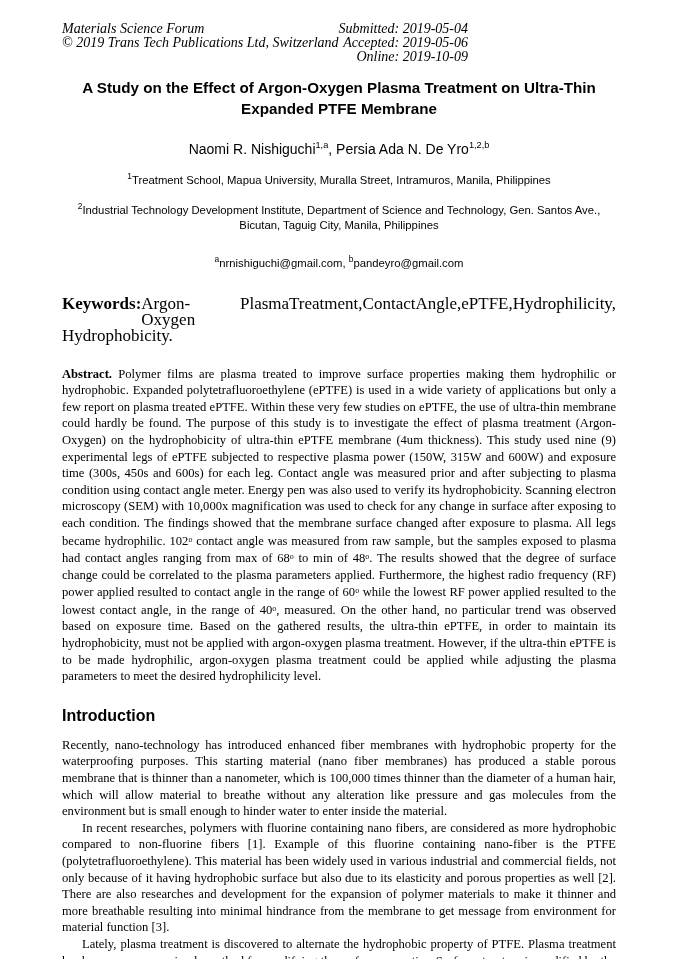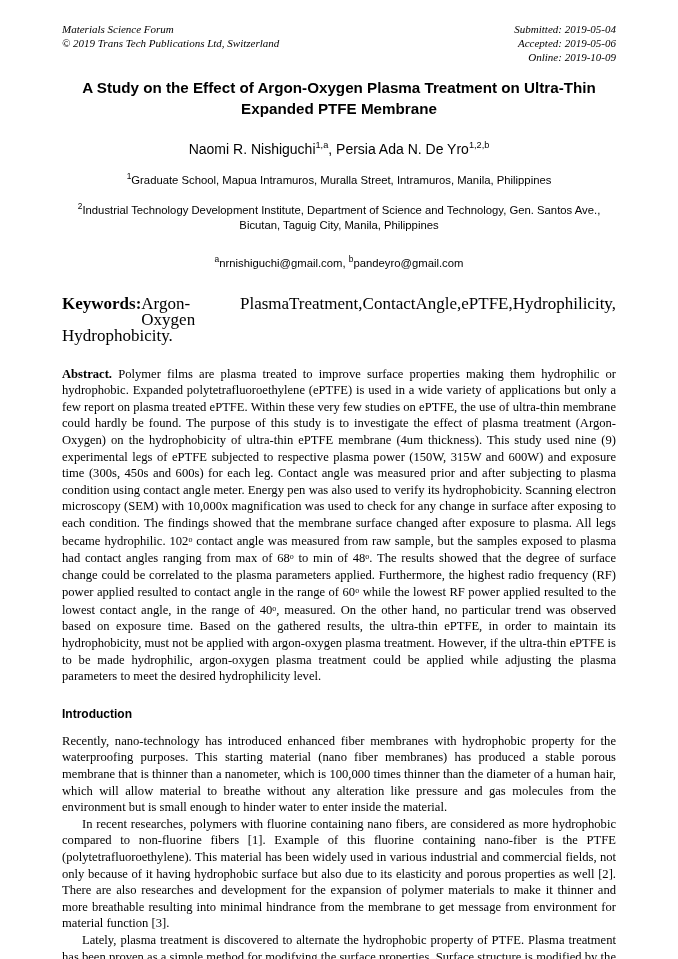--- a/index.html
+++ b/index.html
@@ -18,24 +18,24 @@
     position: relative;
     width: 678px;
     height: 959px;
     box-sizing: border-box;
     padding: 22px 62px 0 62px;
   }
 
   
   .header {
     display: flex;
-    justify-content: space-between;
+    justify-content: flex-start;
     align-items: flex-start;
     font-style: italic;
-    font-size: 11px;
+    font-size: 14px;
     line-height: 14.2px;
   }
   .header-left div, .header-right div { white-space: nowrap; }
   .header-right { text-align: right; }
 
   
   .title {
     margin-top: 12px;
     text-align: center;
     font-family: "Liberation Sans", sans-serif;
@@ -97,21 +97,21 @@
     text-justify: inter-word;
   }
   .abstract .lbl { font-weight: bold; }
   .deg { font-size: 8px; vertical-align: 3px; }
 
   
   .sec-head {
     margin-top: 22px;
     font-family: "Liberation Sans", sans-serif;
     font-weight: bold;
-    font-size: 12px;
+    font-size: 16px;
   }
   .body-par {
     margin-top: 12px;
     font-size: 12.6px;
     line-height: 16.6px;
     text-align: justify;
     text-justify: inter-word;
   }
   .body-par.indent { margin-top: 0; text-indent: 20px; }
 </style>
@@ -132,21 +132,21 @@
     </div>
   </div>
 
   <div class="title">A Study on the Effect of Argon-Oxygen Plasma Treatment on Ultra-Thin Expanded PTFE Membrane</div>
 
   <div class="authors">
     <span>Naomi R. Nishiguchi</span><sup>1,a</sup><span>, </span><span>Persia Ada N. De Yro</span><sup>1,2,b</sup>
   </div>
 
   <div class="affil">
-    <sup>1</sup><span>Graduate School, Mapua Intramuros, Muralla Street, Intramuros, Manila, Philippines</span>
+    <sup>1</sup><span>Treatment School, Mapua University, Muralla Street, Intramuros, Manila, Philippines</span>
   </div>
 
   <div class="affil second">
     <sup>2</sup><span>Industrial Technology Development Institute, Department of Science and Technology, Gen. Santos Ave., Bicutan, Taguig City, Manila, Philippines</span>
   </div>
 
   <div class="emails">
     <sup>a</sup><span>nrnishiguchi@gmail.com, </span><sup>b</sup><span>pandeyro@gmail.com</span>
   </div>
 

